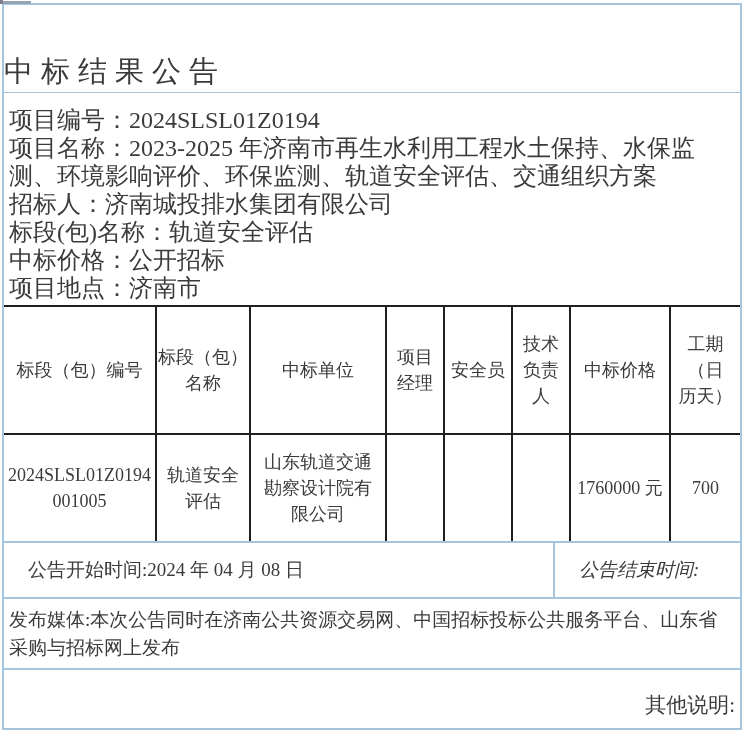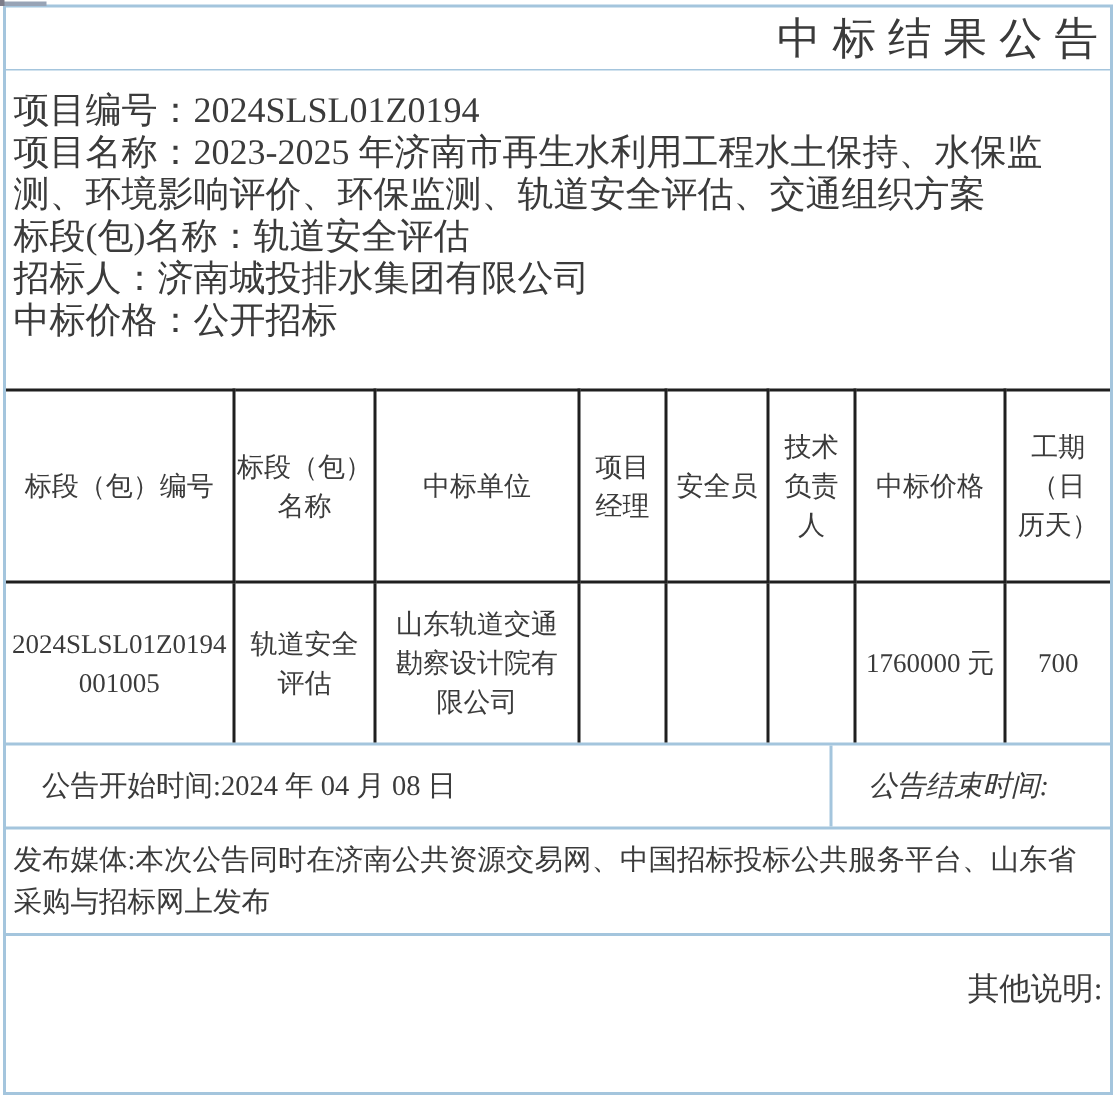--- a/index.html
+++ b/index.html
@@ -44,21 +44,22 @@
     flex-direction: column;
     background: #ffffff;
   }
   
   .title-row {
     height: 42px;
     box-sizing: border-box;
     border-bottom: 1px solid #a4c5dd;
     display: flex;
     align-items: center;
-    justify-content: flex-end;
+    justify-content: flex-start;
+    margin-top: 46px;
   }
   .title-row h1 {
     margin: 0;
     font-size: 29px;
     font-weight: 500;
     letter-spacing: 8px;
     color: #3a3a3a;
     white-space: nowrap;
   }
   
@@ -146,23 +147,24 @@
 
   <div class="doc">
 
     <div class="title-row">
       <h1>中标结果公告</h1>
     </div>
 
     <div class="info">
       <div class="info-line">项目编号：2024SLSL01Z0194</div>
       <div class="info-line">项目名称：2023-2025 年济南市再生水利用工程水土保持、水保监测、环境影响评价、环保监测、轨道安全评估、交通组织方案</div>
+      <div class="info-line">招标人：济南城投排水集团有限公司</div>
       <div class="info-line">标段(包)名称：轨道安全评估</div>
-      <div class="info-line">招标人：济南城投排水集团有限公司</div>
       <div class="info-line">中标价格：公开招标</div>
+      <div class="info-line">项目地点：济南市</div>
     </div>
 
     <div class="tbl-wrap">
       <table class="bid">
         <colgroup>
           <col style="width:152px">
             <col style="width:94px">
             <col style="width:136px">
             <col style="width:58px">
           <col style="width:68px">

